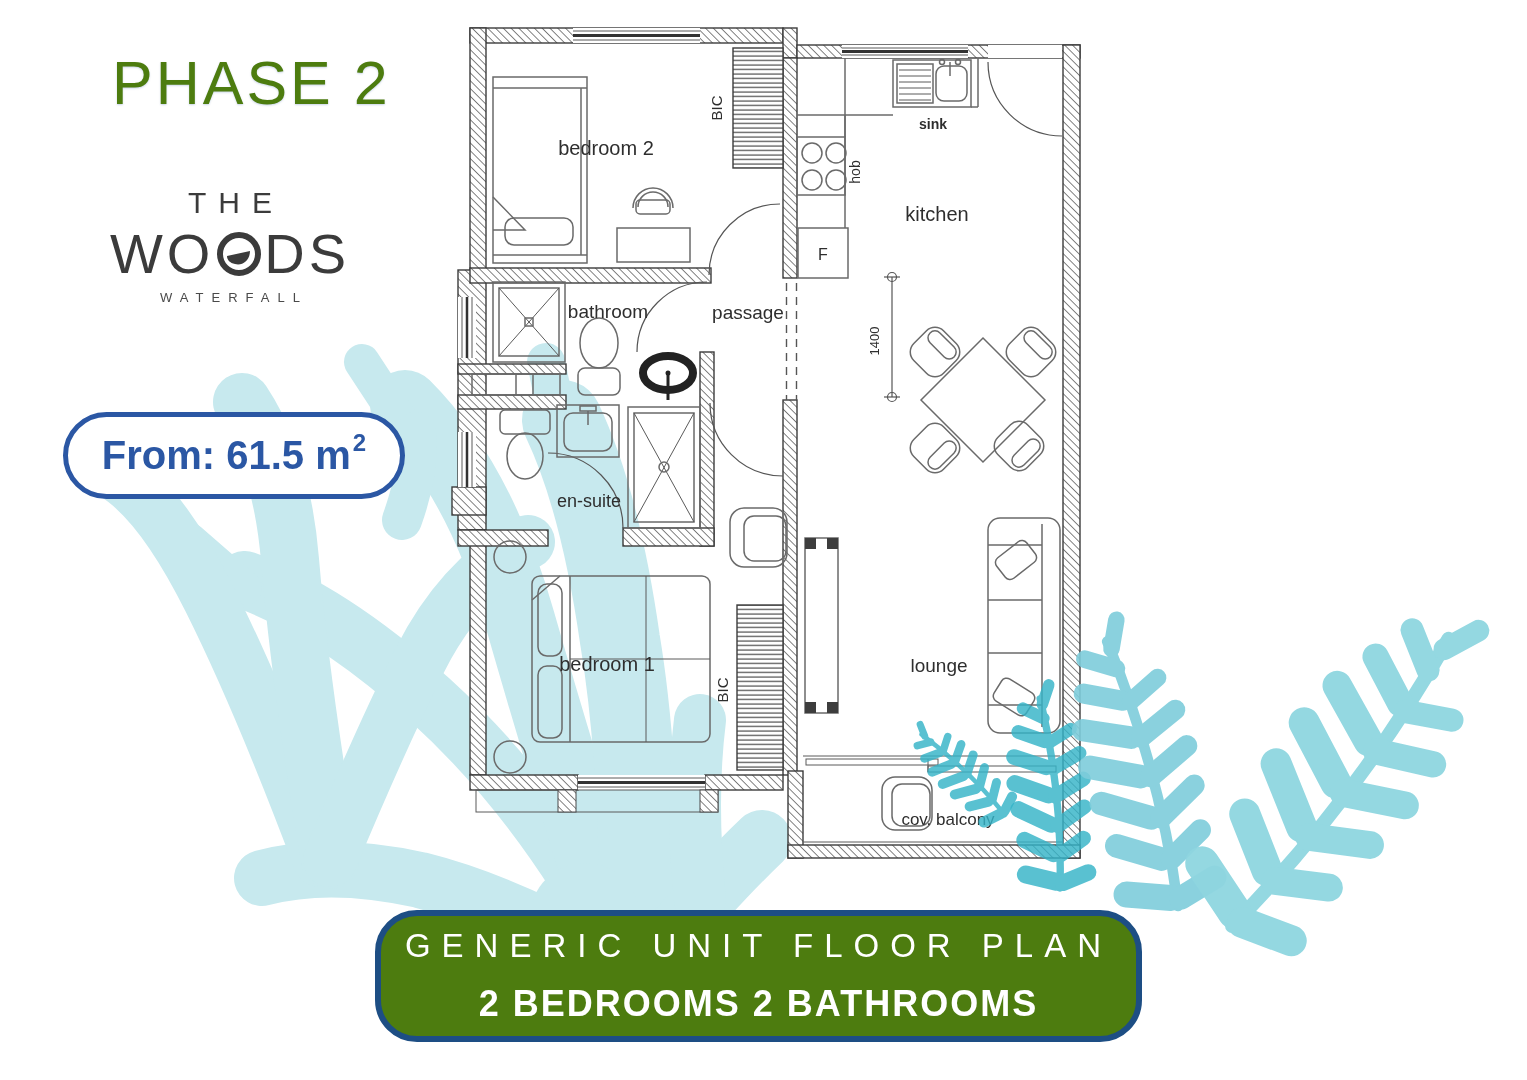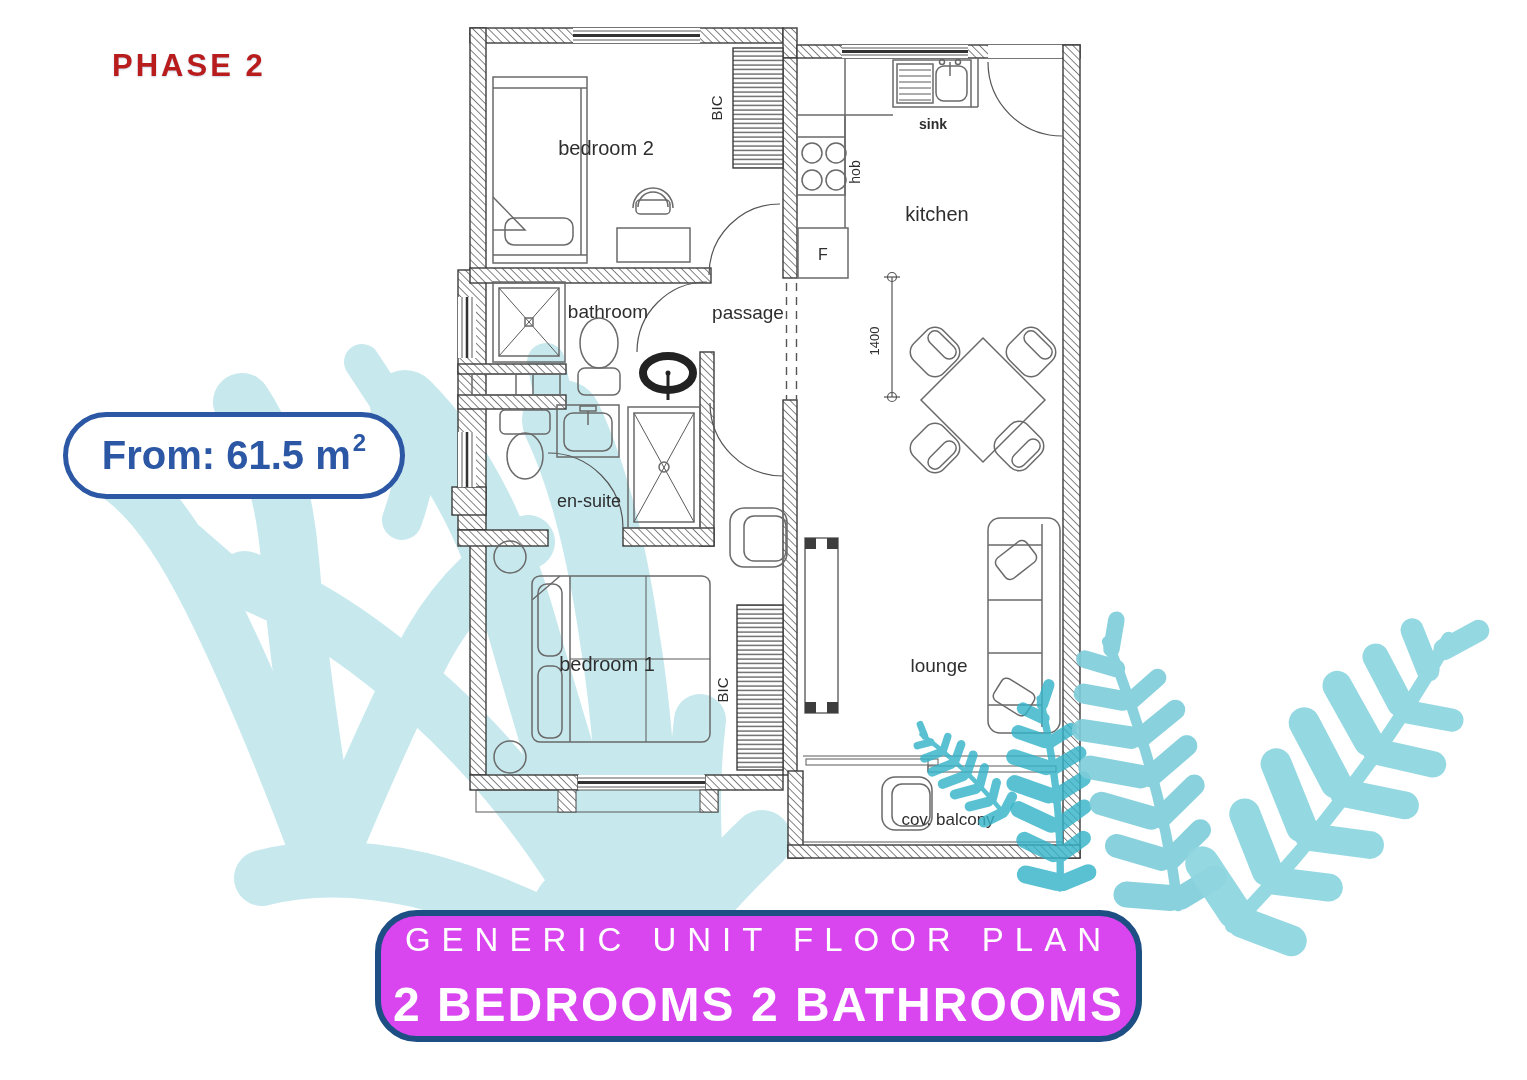--- a/index.html
+++ b/index.html
@@ -4,43 +4,43 @@
 <style>
   html,body{margin:0;padding:0;}
   .page{position:relative;width:1527px;height:1080px;background:#ffffff;overflow:hidden;
         font-family:"Liberation Sans",sans-serif;}
   svg{display:block;}
   .bg-decor,.fg-decor{position:absolute;left:0;top:0;pointer-events:none;}
   .fg-decor{z-index:4;}
   .bg-decor{z-index:0;}
 
   .phase{position:absolute;left:112px;top:48px;z-index:3;
-         font-size:31px;font-weight:700;letter-spacing:3px;color:#b91c1c;
+         font-size:61px;font-weight:400;letter-spacing:3px;color:#4d7c0f;
          text-shadow:0 1px 2px rgba(43,87,164,.25);}
 
   .logo{position:absolute;left:60px;top:186px;width:340px;z-index:3;text-align:center;color:#3b3b3b;}
   .logo-the{font-size:30px;font-weight:500;letter-spacing:12px;text-indent:12px;}
   .logo-woods{margin-top:4px;font-size:56px;font-weight:500;letter-spacing:4px;line-height:60px;
               display:flex;align-items:center;justify-content:center;}
   .logo-woods .odrop{margin:0 2px;}
   .logo-waterfall{margin-top:6px;font-size:13px;font-weight:400;letter-spacing:8px;text-indent:8px;color:#4a4a4a;}
 
   .pill{position:absolute;left:63px;top:412px;width:332px;height:77px;z-index:3;
         background:#ffffff;border:5px solid #2b57a4;border-radius:44px;
         display:flex;align-items:center;justify-content:center;
         color:#2b57a4;font-weight:800;font-size:40px;}
   .pill .sup{font-size:24px;font-weight:800;margin-left:2px;transform:translateY(-13px);}
 
   .plan-wrap{position:absolute;left:450px;top:10px;width:660px;height:860px;z-index:1;}
 
   .banner{position:absolute;left:375px;top:910px;width:767px;height:132px;z-index:3;
-          background:#d946ef;border:6px solid #1d4e84;border-radius:42px;box-sizing:border-box;
+          background:#4d7c0f;border:6px solid #1d4e84;border-radius:42px;box-sizing:border-box;
           display:flex;flex-direction:column;align-items:center;justify-content:center;color:#ffffff;}
   .banner-line1{font-size:33px;font-weight:300;letter-spacing:11px;}
-  .banner-line2{margin-top:18px;font-size:48px;font-weight:800;letter-spacing:2px;}
+  .banner-line2{margin-top:18px;font-size:36px;font-weight:800;letter-spacing:2px;}
 
   
   .plan-svg text{font-family:"Liberation Sans",sans-serif;fill:#2e2e2e;}
   .wall{fill:url(#hatch);stroke:#3c3c3c;stroke-width:1.4;}
   .thin{stroke:#5a5a5a;stroke-width:1;fill:none;}
   .furn2{stroke:#6a6a6a;stroke-width:1.5;fill:none;}
   .arc{stroke:#555;stroke-width:1.2;fill:none;}
   .winfill{fill:#ffffff;stroke:none;}
 </style>
 </head>
@@ -62,20 +62,32 @@
       <path d="M330,860 Q300,680 290,560 Q282,462 242,402" stroke-width="58"></path>
       <path d="M330,860 Q380,740 420,660 Q460,580 528,542" stroke-width="54"></path>
       <path d="M402,520 Q420,470 416,432" stroke-width="40"></path>
       <path d="M700,900 Q690,800 700,720" stroke-width="52"></path>
     </g>
     <circle cx="585" cy="918" r="55" fill="#c7e9ee"></circle>
   </svg>
 
   <div class="phase">PHASE 2</div>
 
+  <div class="logo">
+    <div class="logo-the">THE</div>
+    <div class="logo-woods">
+      <span>WO</span>
+      <svg class="odrop" width="46" height="46" viewBox="0 0 46 46">
+        <circle cx="23" cy="23" r="19" fill="none" stroke="#3b3b3b" stroke-width="6"></circle>
+        <path d="M11,25 L34,20 C34,29 27,35 19,33 C14,32 11,29 11,25 Z" fill="#3b3b3b"></path>
+      </svg>
+      <span>DS</span>
+    </div>
+    <div class="logo-waterfall">WATERFALL</div>
+  </div>
 
   <div class="pill">
     <span>From: 61.5 m</span>
     <span class="sup">2</span>
   </div>
 
   <div class="plan-wrap">
   <svg class="plan-svg" width="660" height="860" viewBox="450 10 660 860">
     <defs>
       <pattern id="hatch" width="5.5" height="5.5" patternUnits="userSpaceOnUse" patternTransform="rotate(-45)">

